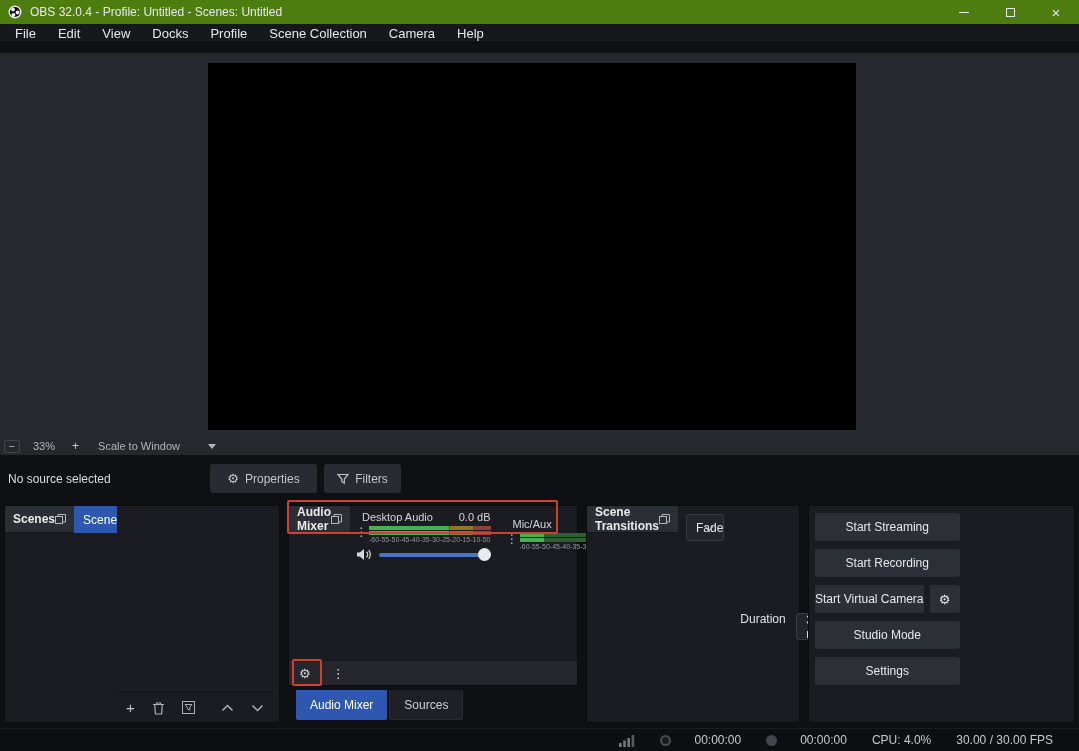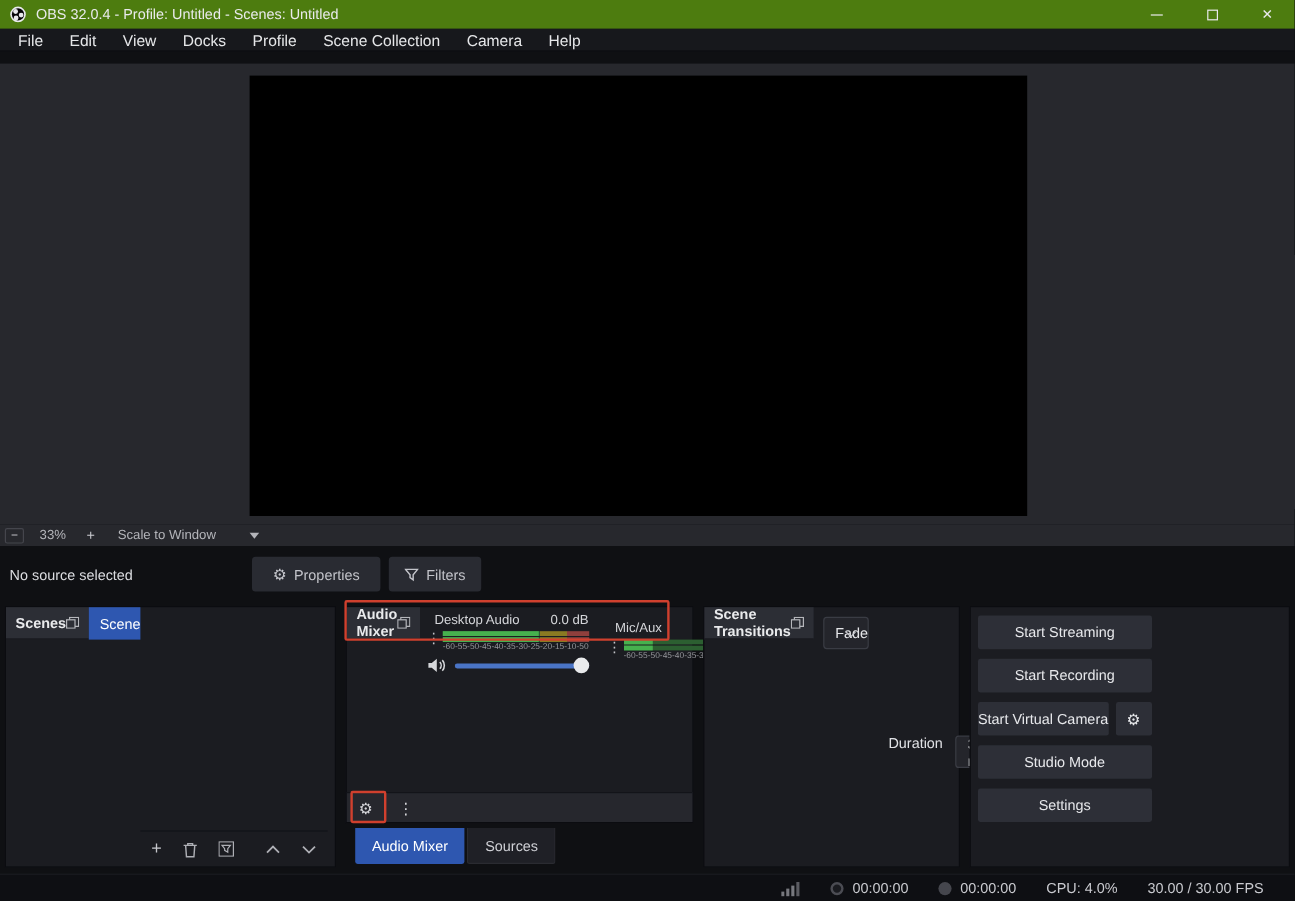--- a/index.html
+++ b/index.html
@@ -123,21 +123,21 @@
   .ctl-btn { height:28px; background:#2d2f37; border-radius:2px; display:flex; align-items:center;
     justify-content:center; font-size:12px; color:#e7e8eb; }
   .vc-row { display:flex; gap:6px; }
   .vc-row .main { flex:1; }
   .vc-gear { width:30px; height:28px; }
 
   
   .statusbar { position:absolute; left:0; right:0; bottom:0; height:23px; background:#0e0f13;
     border-top:1px solid #1b1c21; display:flex; align-items:center; justify-content:flex-end;
     gap:25px; padding-right:26px; font-size:12px; color:#c9cacf; }
-  .status-group { display:flex; align-items:center; gap:7px; }
+  .status-group { display:flex; align-items:center; gap:23px; }
   .dot-ring { width:11px; height:11px; border-radius:50%; border:2px solid #4b4c53; background:#1a1b20; }
   .dot-solid { width:11px; height:11px; border-radius:50%; background:#45464d; }
 
   
   .annotation { position:absolute; border:2px solid #d0402e; border-radius:2px; z-index:40; pointer-events:none; }
   .anno-mixer-header { left:287px; top:500px; width:271px; height:34px; }
   .anno-mixer-gear { left:292px; top:659px; width:30px; height:27px; }
 </style>
 </head>
 <body>

